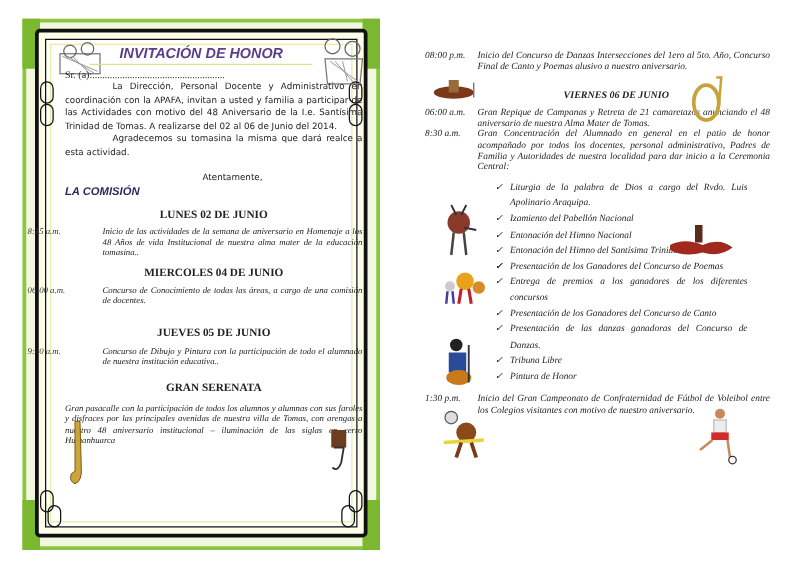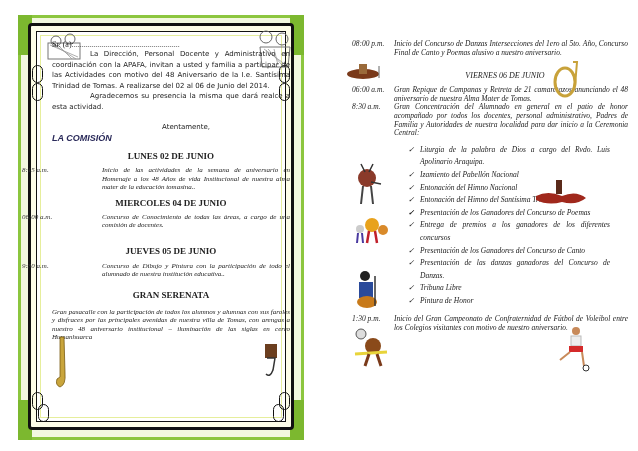--- a/index.html
+++ b/index.html
@@ -13,28 +13,28 @@
   .loop { position:absolute; width:9px; height:16px; border:1.5px solid #111; border-radius:6px; background:transparent; }
   .content { position:absolute; left:34px; top:22px; width:238px; }
   .title { font-family:"Liberation Sans", sans-serif; font-style:italic; font-weight:bold; color:#5a3d8a; font-size:11.5px; text-align:center; margin-left:20px; width:178px; border-bottom:1px solid #d8e38a; padding-bottom:2px;}
   .sr { font-size:8px; margin-top:3px; }
   .body-p { font-family:"DejaVu Sans", sans-serif; font-size:7px; line-height:10.5px; text-align:justify; margin:0; }
   .indent { text-indent:38px; }
   .atte { font-family:"DejaVu Sans", sans-serif; font-size:7px; text-align:center; margin-top:11px; margin-left:30px;}
   .comision { font-family:"Liberation Sans", sans-serif; font-style:italic; font-weight:bold; font-size:9px; color:#2a2a5a; margin-top:2px; }
   .day { font-weight:bold; font-size:9px; text-align:center; margin:8px 0 5px 0; color:#222; }
   .day.tight { margin:16px 0 2px 0; }
-  .event { display:flex; font-style:italic; font-size:7px; line-height:8.5px;gap:20px; }
+  .event { display:flex; font-style:italic; font-size:7px; line-height:8.5px; }
   .event .time { width:43px; flex-shrink:0; color:#333; margin-left:-30px; width:60px; }
   .event .desc { text-align:justify; flex:1; }
-  .right-panel { position:absolute; left:352px; top:40px; width:276px; }
+  .right-panel { position:absolute; left:340px; top:40px; width:276px; }
   .r-event { display:flex; font-style:italic; font-size:7.5px; line-height:8.6px; }
   .r-event .time { width:42px; flex-shrink:0; }
   .r-event .desc { flex:1; text-align:justify; }
-  .r-day { font-weight:normal; font-style:italic; font-size:8px; text-align:center; margin:14px 0 6px 0; margin-left:30px; }
+  .r-day { font-weight:bold; font-style:italic; font-size:8px; text-align:center; margin:14px 0 6px 0; margin-left:30px; }
   ul.checks { list-style:none; margin:6px 0 0 0; padding:0 0 0 56px; }
   ul.checks li { font-style:italic; font-size:7.5px; line-height:12.6px; position:relative; padding-left:12px; text-align:justify; padding-right:18px; }
   ul.checks li .tick { position:absolute; left:0; top:0; }
   .pic { position:absolute; }
 </style>
 </head>
 <body>
 
 <div class="left-panel">
   <div class="outer-green"></div>
@@ -63,23 +63,24 @@
     <path d="M8 12 L36 24 M12 12 L34 26 M16 12 L30 26" stroke="#999" stroke-width="0.8"></path>
   </svg>
   <svg class="pic" style="left:236px;top:14px;" width="42" height="44">
     <circle cx="12" cy="8" r="6" fill="none" stroke="#666"></circle>
       <circle cx="28" cy="10" r="6" fill="none" stroke="#666"></circle>
     <path d="M6 18 L36 18 L34 38 L8 38 Z" fill="none" stroke="#777"></path>
     <path d="M10 20 L32 36 M14 20 L28 36 M20 20 L24 36" stroke="#999" stroke-width="0.8"></path>
   </svg>
 
   <div class="content">
+    <div class="title">INVITACIÓN DE HONOR</div>
     <div class="sr">Sr. (a):.....................................................</div>
     <p class="body-p indent">La Dirección, Personal Docente y Administrativo en coordinación con la APAFA, invitan a usted y familia a participar de las Actividades con motivo del 48 Aniversario de la I.e. Santísima Trinidad de Tomas. A realizarse del 02 al 06 de Junio del 2014.</p>
-    <p class="body-p indent">Agradecemos su presencia la misma que dará realce a esta actividad.</p>
+    <p class="body-p indent">Agradecemos su tomasina la misma que dará realce a esta actividad.</p>
     <div class="atte">Atentamente,</div>
     <div class="comision">LA COMISIÓN</div>
 
     <div class="day">LUNES 02 DE JUNIO</div>
     <div class="event">
       <span class="time">8:15 a.m.</span>
       <span class="desc">Inicio de las actividades de la semana de aniversario en Homenaje a los 48 Años de vida Institucional de nuestra alma mater de la educación tomasina..</span>
     </div>
 
     <div class="day" style="margin:6px 0 5px 0;">MIERCOLES 04 DE JUNIO</div>

